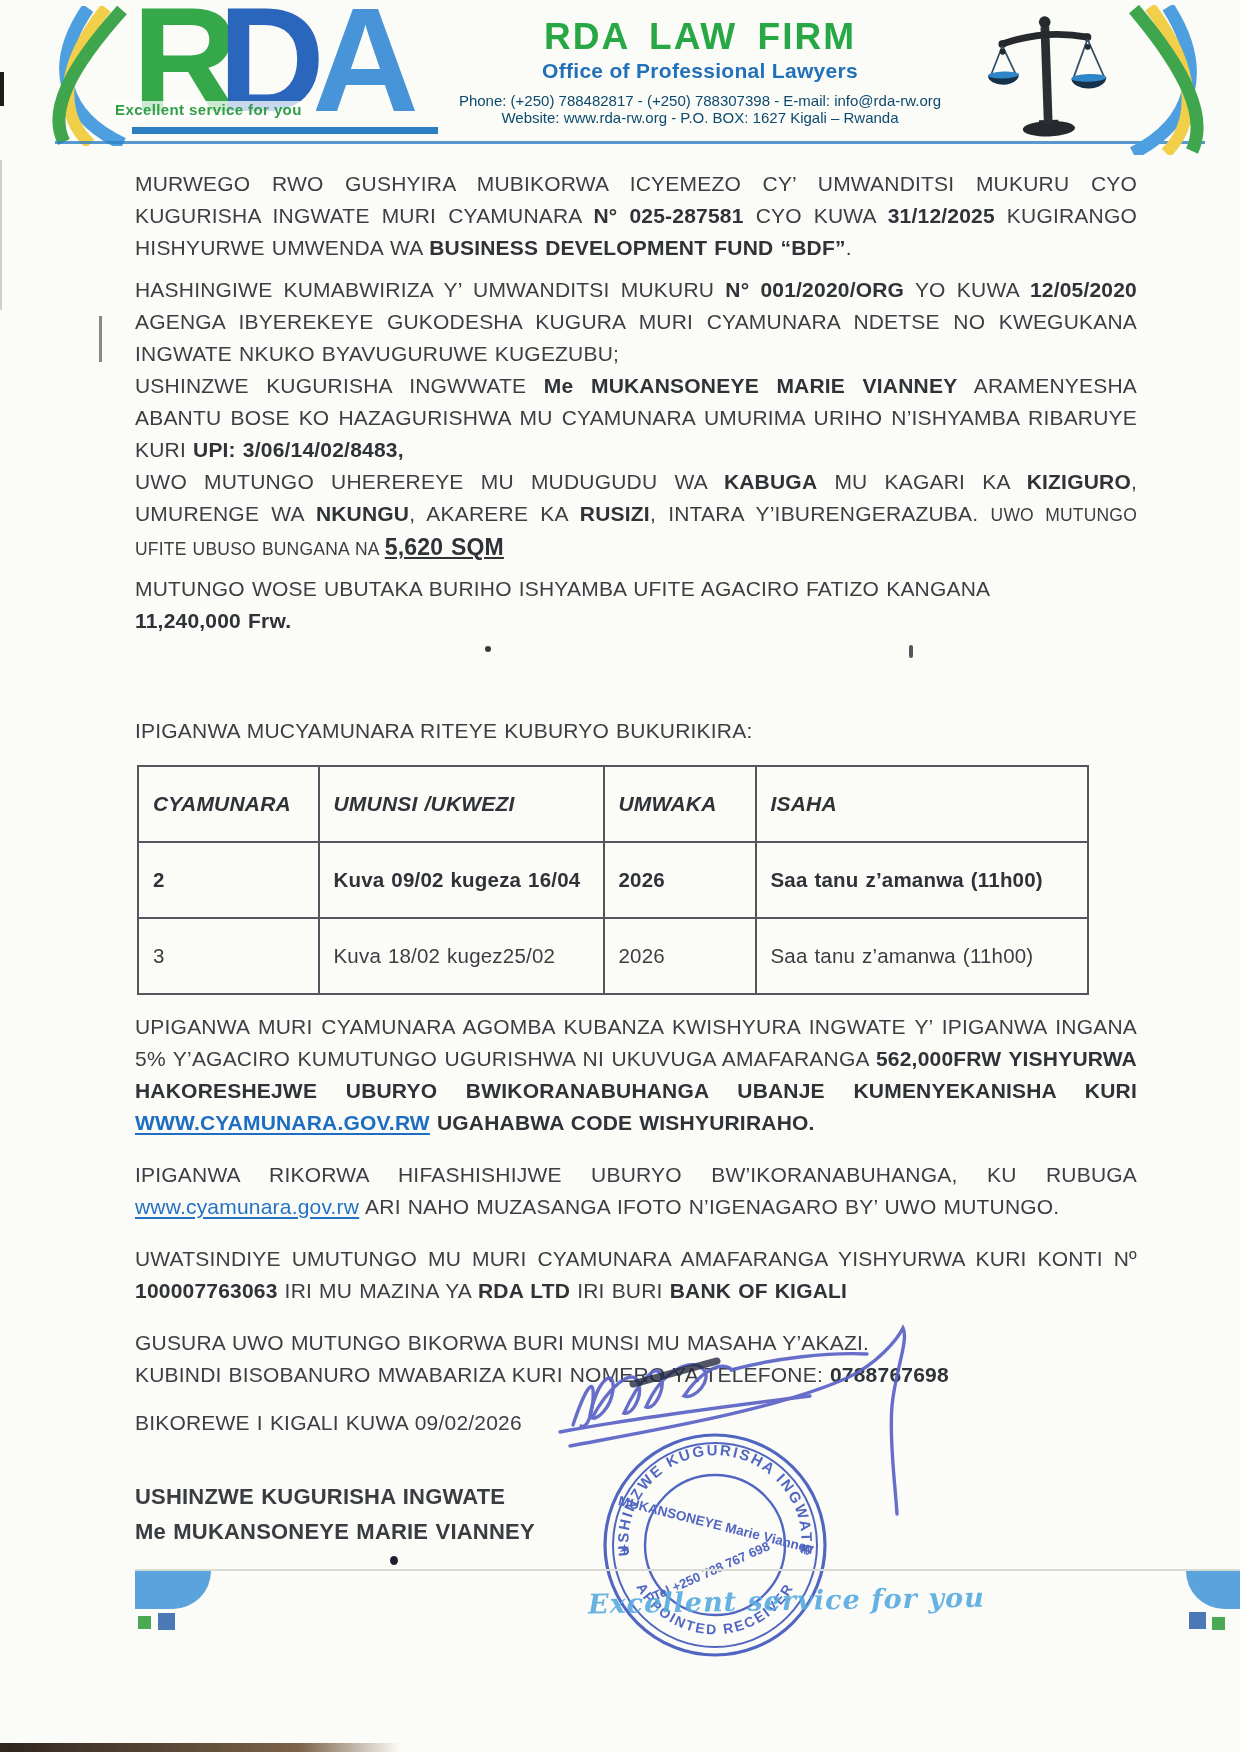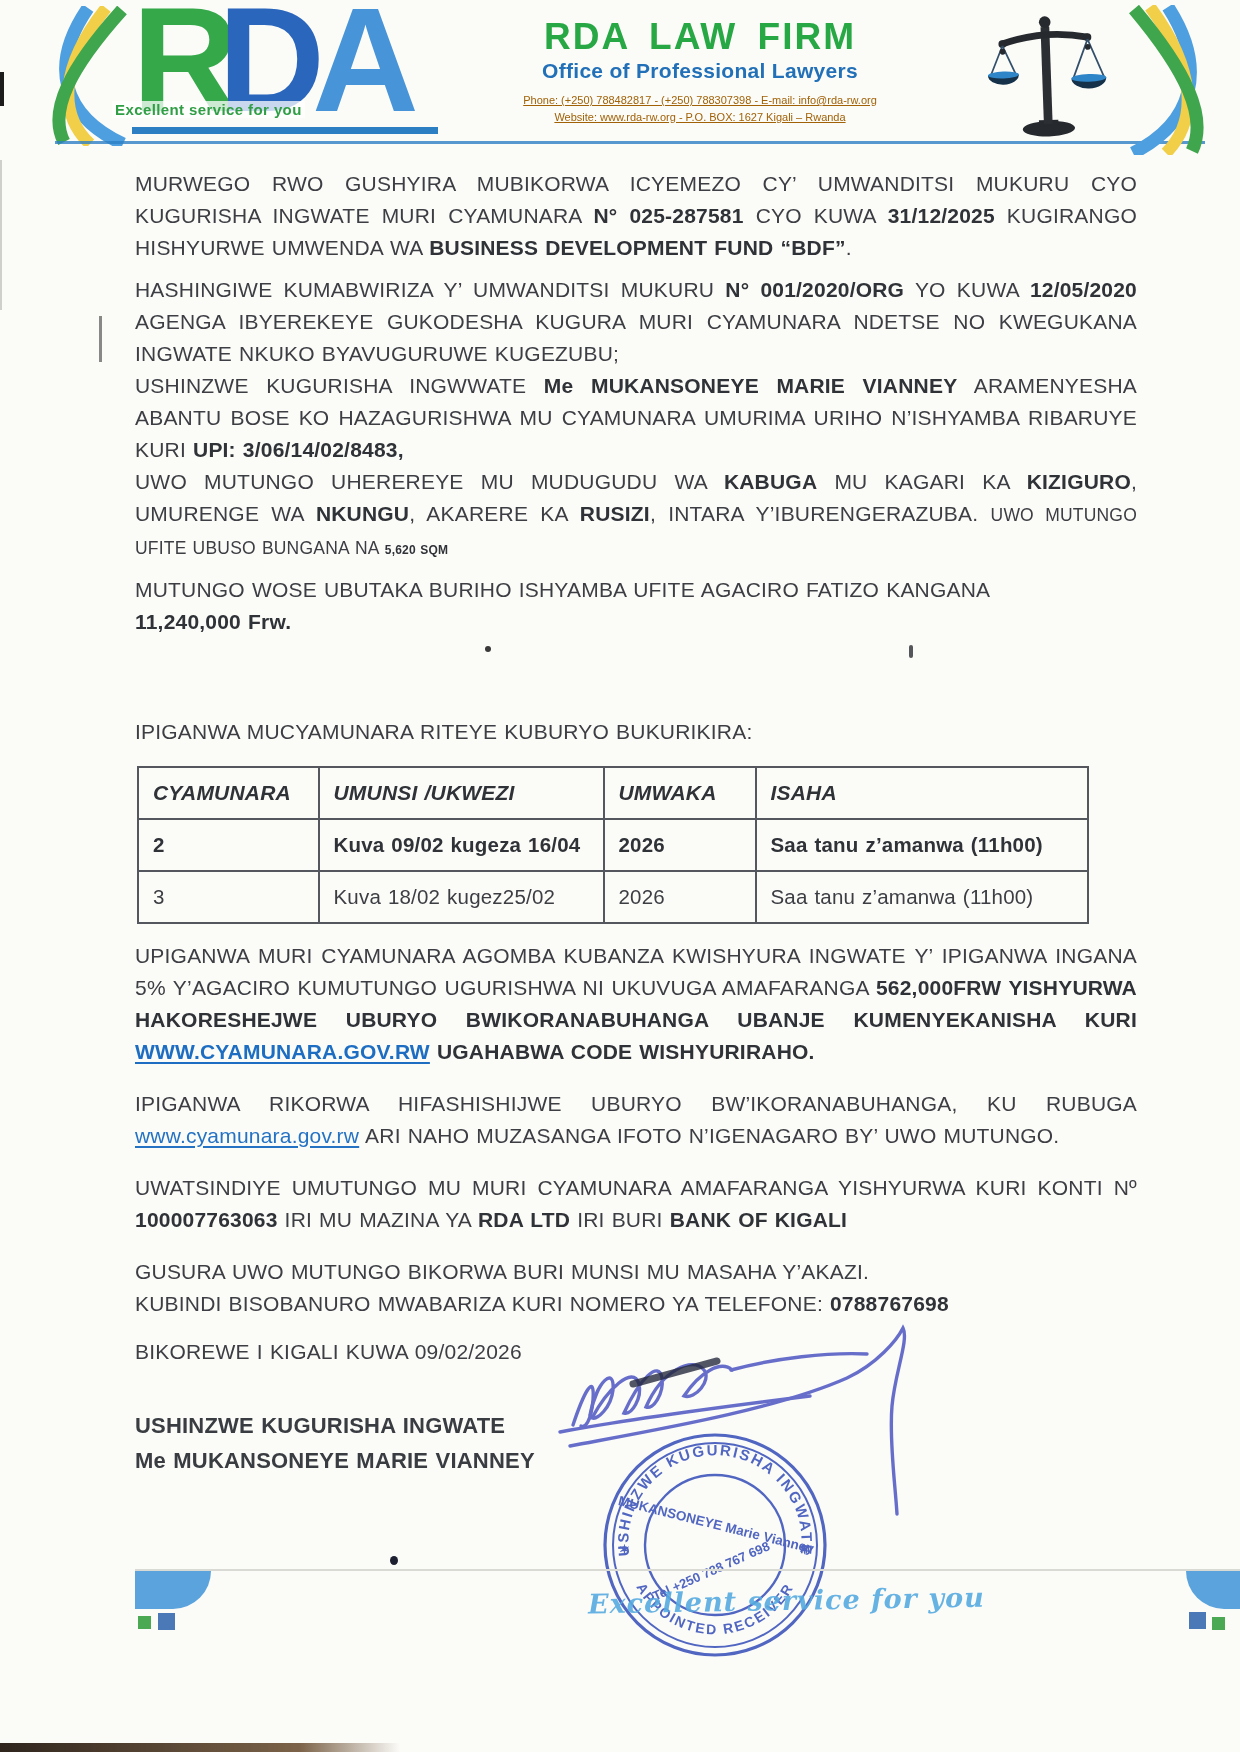--- a/index.html
+++ b/index.html
@@ -14,36 +14,36 @@
   .logo span{position:absolute;top:-24px;font-size:148px;font-weight:800;line-height:148px;letter-spacing:-4px;}
   .lR{left:0;color:#35a94a;}
   .lD{left:86px;color:#2b66bd;}
   .lA{left:180px;color:#4894d8;}
   .tagline{position:absolute;left:112px;top:101px;font-size:15px;font-weight:700;color:#2f9e44;letter-spacing:.4px;white-space:nowrap;background:rgba(255,255,255,.75);padding:0 3px;}
   .logo-bar{position:absolute;left:132px;top:127px;width:306px;height:7px;background:#2d7fc4;}
   .head-line{position:absolute;left:55px;top:141px;width:1150px;height:3px;background:#2d7fc4;opacity:.8;}
   .head-center{position:absolute;left:430px;top:16px;width:540px;text-align:center;}
   .firm{font-size:37px;font-weight:800;color:#27a844;letter-spacing:2px;word-spacing:8px;}
   .office{font-size:21px;font-weight:700;color:#2170b8;margin-top:1px;letter-spacing:.3px;}
-  .contact{font-size:11px;color:#a16207;line-height:17px;text-decoration:underline;}
+  .contact{font-size:15px;color:#0c4a6e;line-height:17px;}
   .contact.first{margin-top:9px;}
   .scales{position:absolute;left:986px;top:6px;}
   
   .doc{position:absolute;left:135px;top:168px;width:1002px;font-size:21px;line-height:32px;letter-spacing:.2px;word-spacing:1px;}
   .doc-title{text-align:center;font-weight:700;font-size:22.5px;color:#303338;text-decoration:underline;text-underline-offset:4px;margin:0 0 16px 0;letter-spacing:.3px;}
   .para{margin:0;text-align:justify;}
   .seg-n{}
   .seg-b{font-weight:700;color:#2f3237;}
   .seg-l{font-weight:700;color:#1d6ec2;text-decoration:underline;text-underline-offset:3px;}
   .seg-lu{color:#2472c4;text-decoration:underline;text-underline-offset:3px;}
   .seg-sn{font-size:17.5px;}
-  .seg-sb{font-size:12px;font-weight:700;color:#2f3237;}
+  .seg-sb{font-size:23px;font-weight:700;color:#2f3237;text-decoration:underline;}
   
   .auction-table{border-collapse:collapse;width:952px;margin:18px 0 0 2px;table-layout:fixed;}
-  .auction-table th,.auction-table td{border:2px solid #54575d;padding:9px 14px;text-align:left;vertical-align:middle;}
+  .auction-table th,.auction-table td{border:2px solid #54575d;padding:21px 14px;text-align:left;vertical-align:middle;}
   .auction-table th{font-style:italic;font-weight:700;font-size:21px;color:#2f3237;}
   .auction-table td{font-size:20.5px;}
   .auction-table tr.r-bold td{font-weight:700;color:#2f3237;}
   
   .sign-block{margin-top:40px;font-weight:700;font-size:22px;color:#393c41;line-height:35px;}
   
   .signature-svg{position:absolute;left:545px;top:1310px;}
   .stamp{position:absolute;left:595px;top:1425px;opacity:.88;}
   .wm{position:absolute;left:588px;top:1585px;font-family:"DejaVu Serif",serif;font-style:italic;font-weight:700;font-size:27px;color:#56abe0;letter-spacing:1px;transform:rotate(-1deg);opacity:.9;white-space:nowrap;}
   

